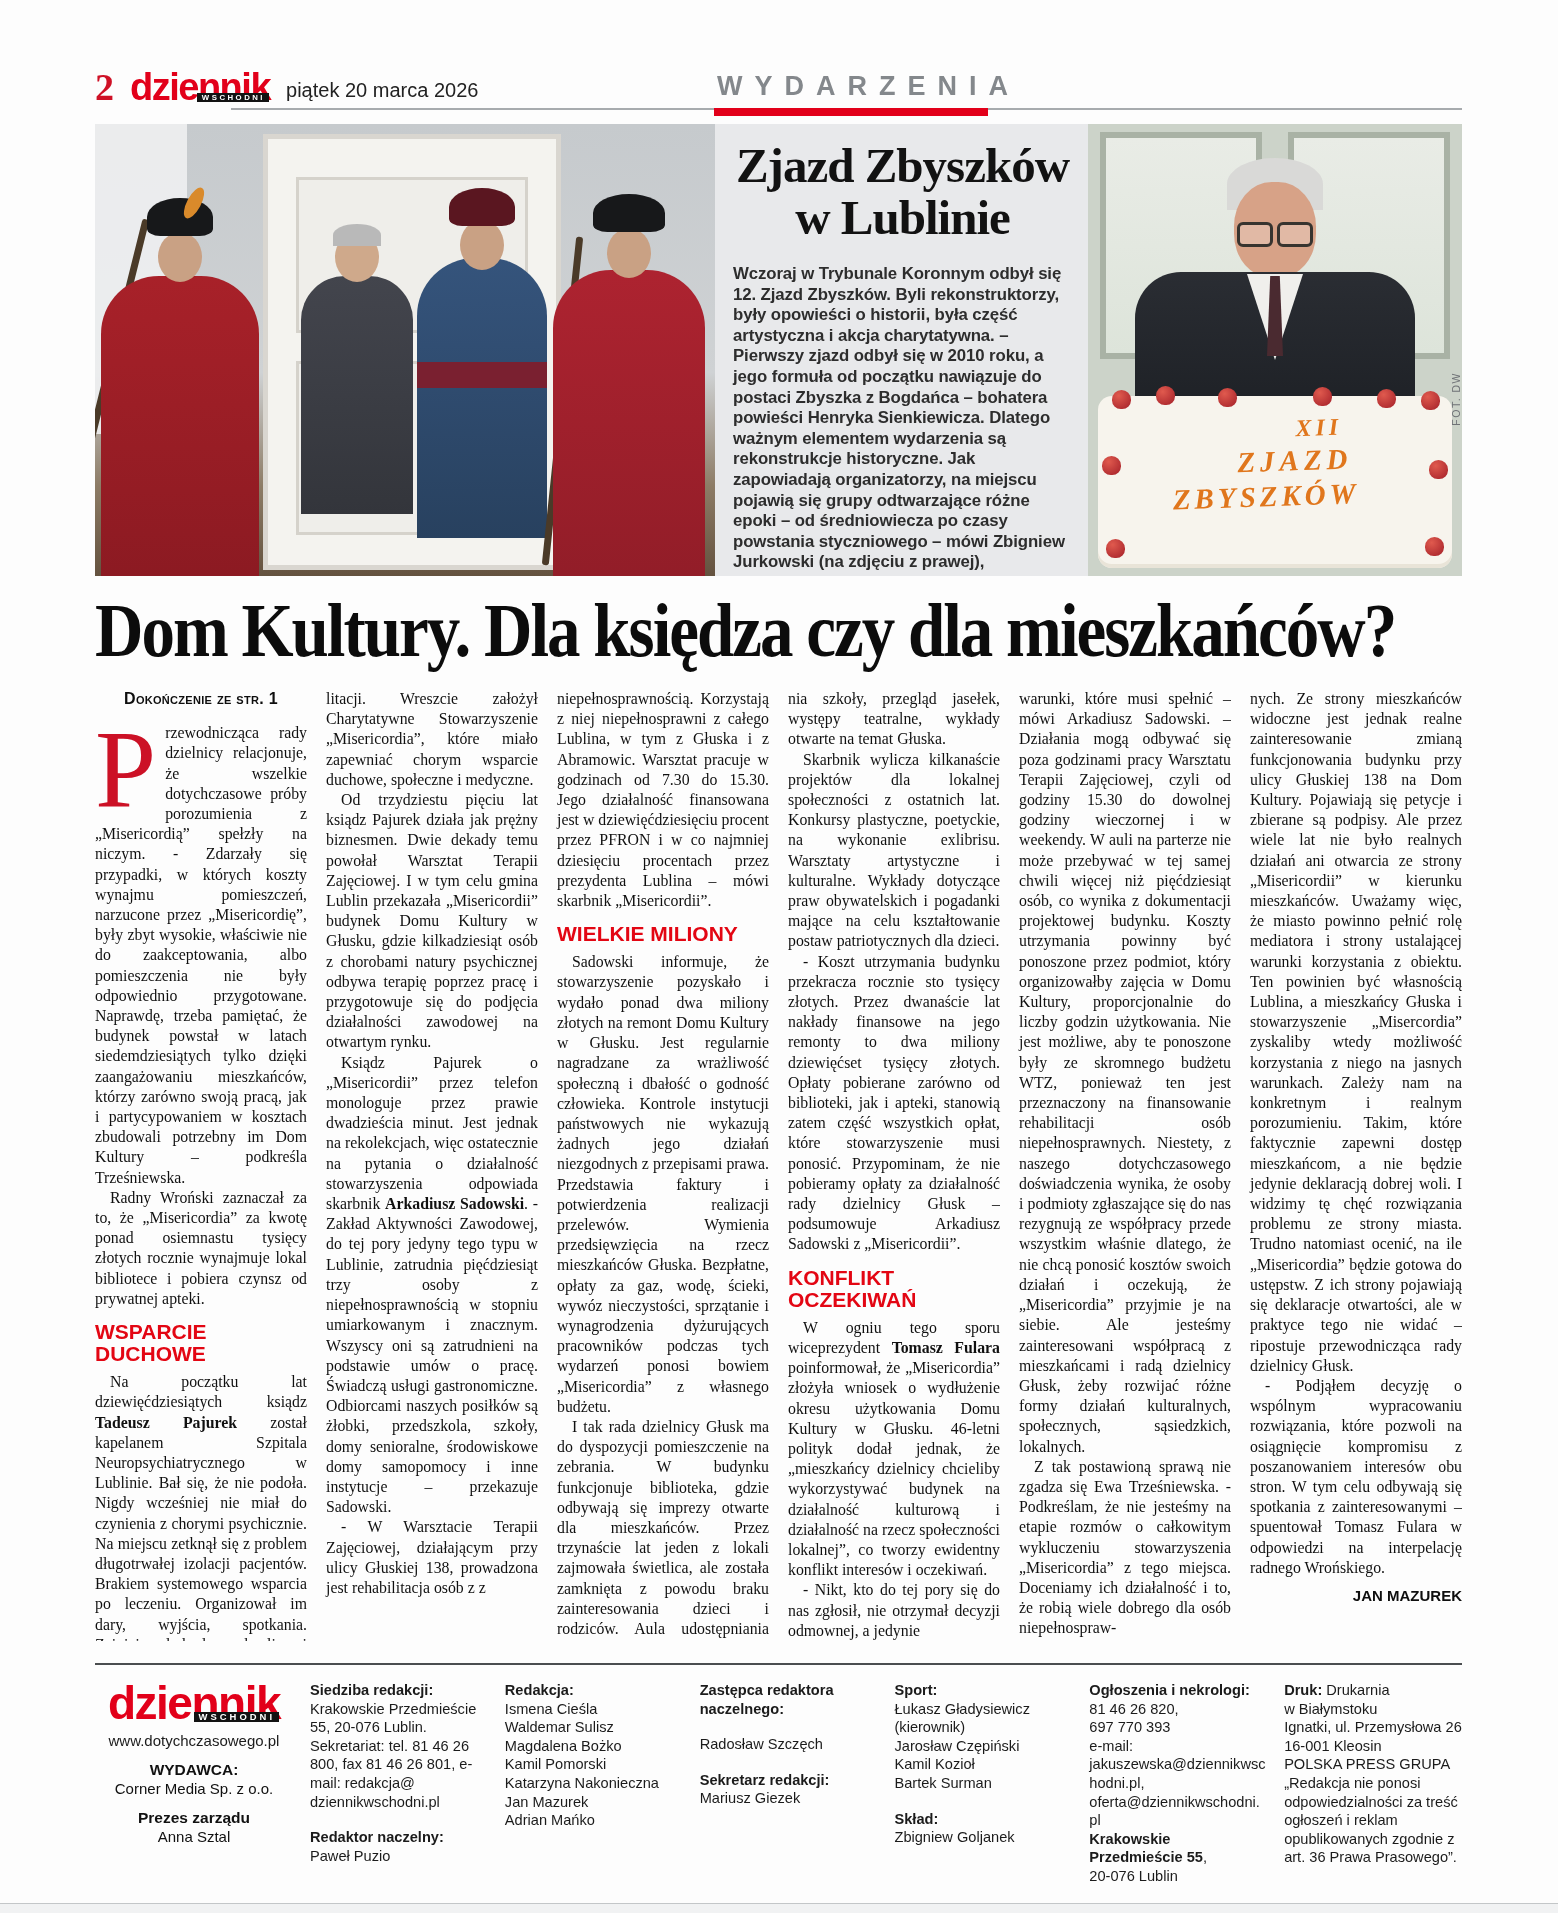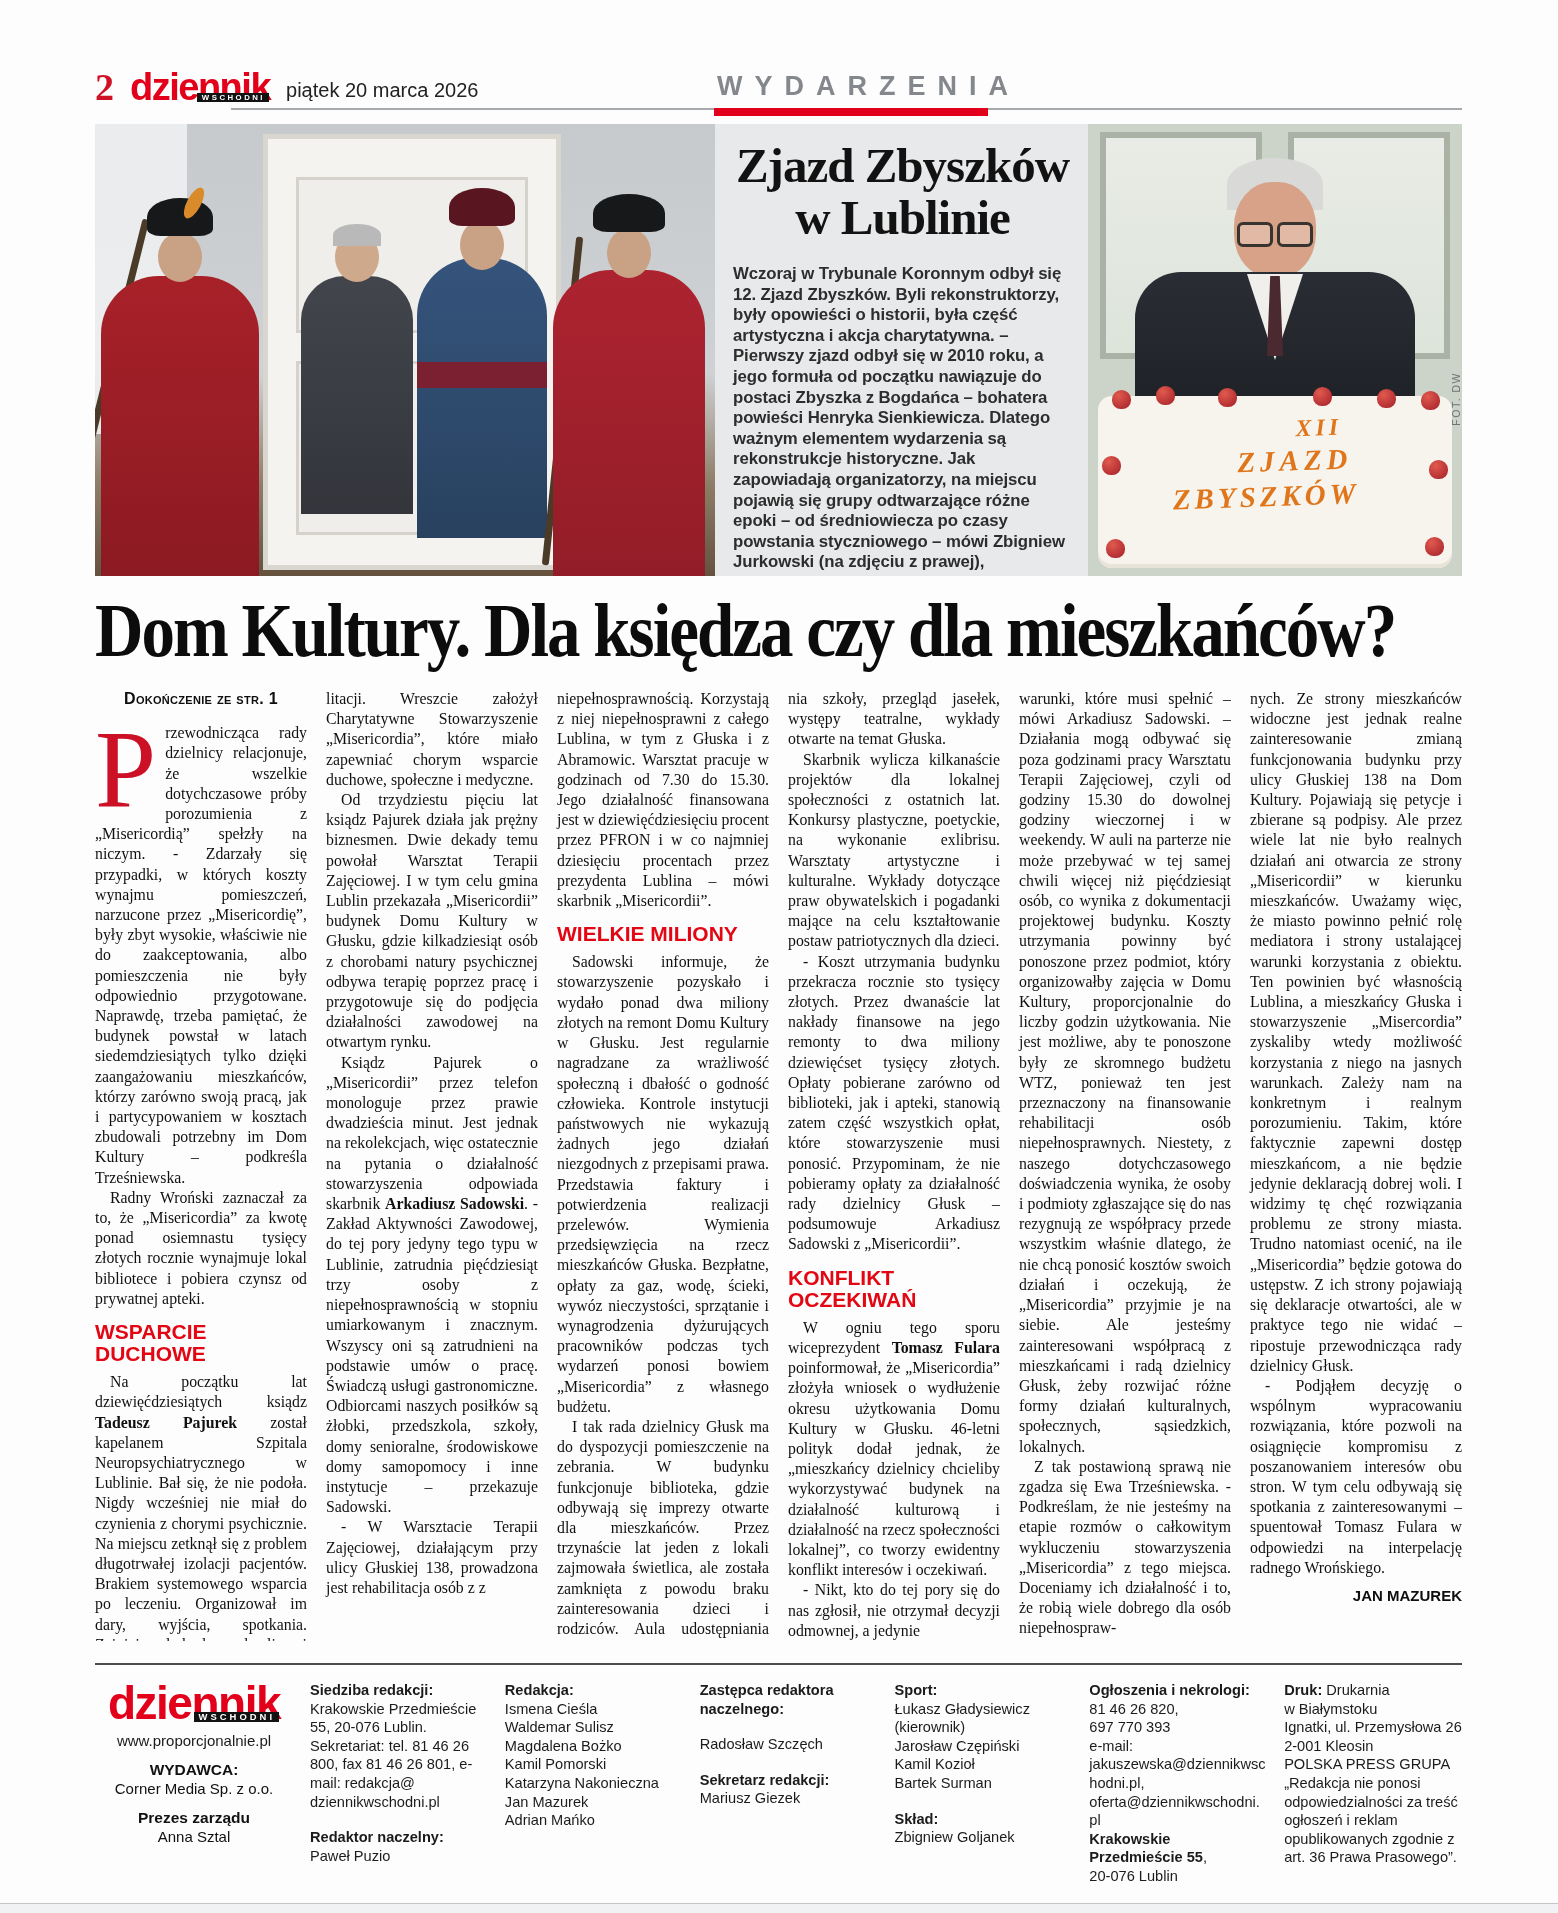--- a/index.html
+++ b/index.html
@@ -250,21 +250,21 @@
           <div class="byline">JAN MAZUREK</div>
         </div>
     </div>
 
     <div class="footer">
       <div class="fcolA">
         <span class="logo logo-footer">
           <span class="logo-main">dziennik</span>
           <span class="logo-sub">WSCHODNI</span>
         </span>
-        <div class="fsite">www.proporcjonalnie.pl</div>
+        <div class="fsite">www.dotychczasowego.pl</div>
         <div class="flabel">WYDAWCA:</div>
         <div class="fval">Corner Media Sp. z o.o.</div>
         <div class="flabel">Prezes zarządu</div>
         <div class="fval">Anna Sztal</div>
       </div>
       <div class="fcol">
           <div class="fline"><b>Siedziba redakcji:</b> Krakowskie Przedmieście 55, 20-076 Lublin. Sekretariat: tel. 81 46 26 800, fax 81 46 26 801, e-mail: redakcja@ dziennikwschodni.pl</div>
           <div class="fline gap"><b>Redaktor naczelny:</b></div>
           <div class="fline">Paweł Puzio</div>
         </div>
@@ -300,21 +300,21 @@
           <div class="fline">e-mail:</div>
           <div class="fline">jakuszewska@dziennikwschodni.pl,</div>
           <div class="fline">oferta@dziennikwschodni.pl</div>
           <div class="fline"><b>Krakowskie Przedmieście 55</b>,</div>
           <div class="fline">20-076 Lublin</div>
         </div>
       <div class="fcol">
           <div class="fline"><b>Druk:</b> Drukarnia</div>
           <div class="fline">w Białymstoku</div>
           <div class="fline">Ignatki, ul. Przemysłowa 26</div>
-          <div class="fline">2-001 Kleosin</div>
+          <div class="fline">16-001 Kleosin</div>
           <div class="fline">POLSKA PRESS GRUPA</div>
           <div class="fline">„Redakcja nie ponosi odpowiedzialności za treść ogłoszeń i reklam opublikowanych zgodnie z art. 36 Prawa Prasowego”.</div>
         </div>
     </div>
   </div>
 
   <div class="legal">Na podstawie art. 25 ust. 1 pkt 1 b ustawy z dnia 4 lutego 1994 r. o prawie autorskim i prawach pokrewnych Corner Media Sp. z o.o. zastrzega, że dalsze rozpowszechnianie materiałów opublikowanych w Dzienniku Wschodnim jest zabronione bez zgody Wydawcy.</div>
 </div>
 
 </body></html>

